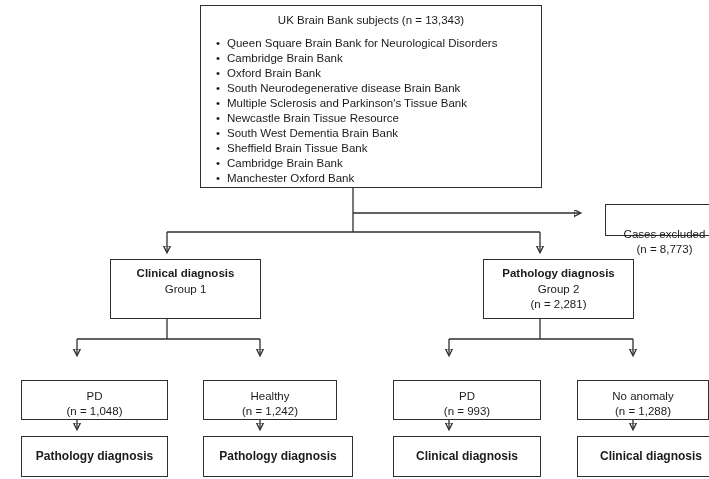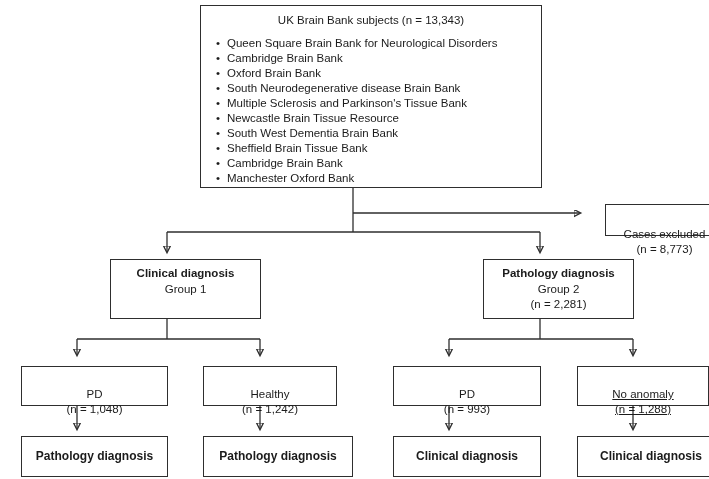--- a/index.html
+++ b/index.html
@@ -45,26 +45,26 @@
   }
   .root-box li::before{
     content:"\2022";
     position:absolute;
     left:15px;top:0;
   }
   .excluded-box{left:587px;top:204px;width:119px;height:32px;padding-top:22px;}
   .group-box{width:151px;height:60px;padding-top:6px;line-height:15.5px;}
   .group1-box{left:92px;top:259px;}
   .group2-box{left:465px;top:259px;}
-  .row3-box{top:366px;height:40px;padding-top:20px;}
+  .row3-box{top:380px;height:40px;padding-top:8px;}
   .row4-box{top:436px;height:41px;font-weight:bold;font-size:12px;display:flex;align-items:center;justify-content:center;}
   .pd1{left:3px;width:147px;}
   .healthy{left:185px;width:134px;}
   .pd2{left:375px;width:148px;}
-  .noanomaly{left:559px;width:132px;text-decoration:underline;}
+  .noanomaly{left:559px;width:132px;}
   .out1{left:3px;width:147px;}
   .out2{left:185px;width:150px;}
   .out3{left:375px;width:148px;}
   .out4{left:559px;width:148px;}
   svg.connectors{
     position:absolute;left:0;top:0;width:709px;height:479px;
     pointer-events:none;
   }
   svg.connectors path{stroke:#2e2e2e;stroke-width:1.3;fill:none;}
 </style>

